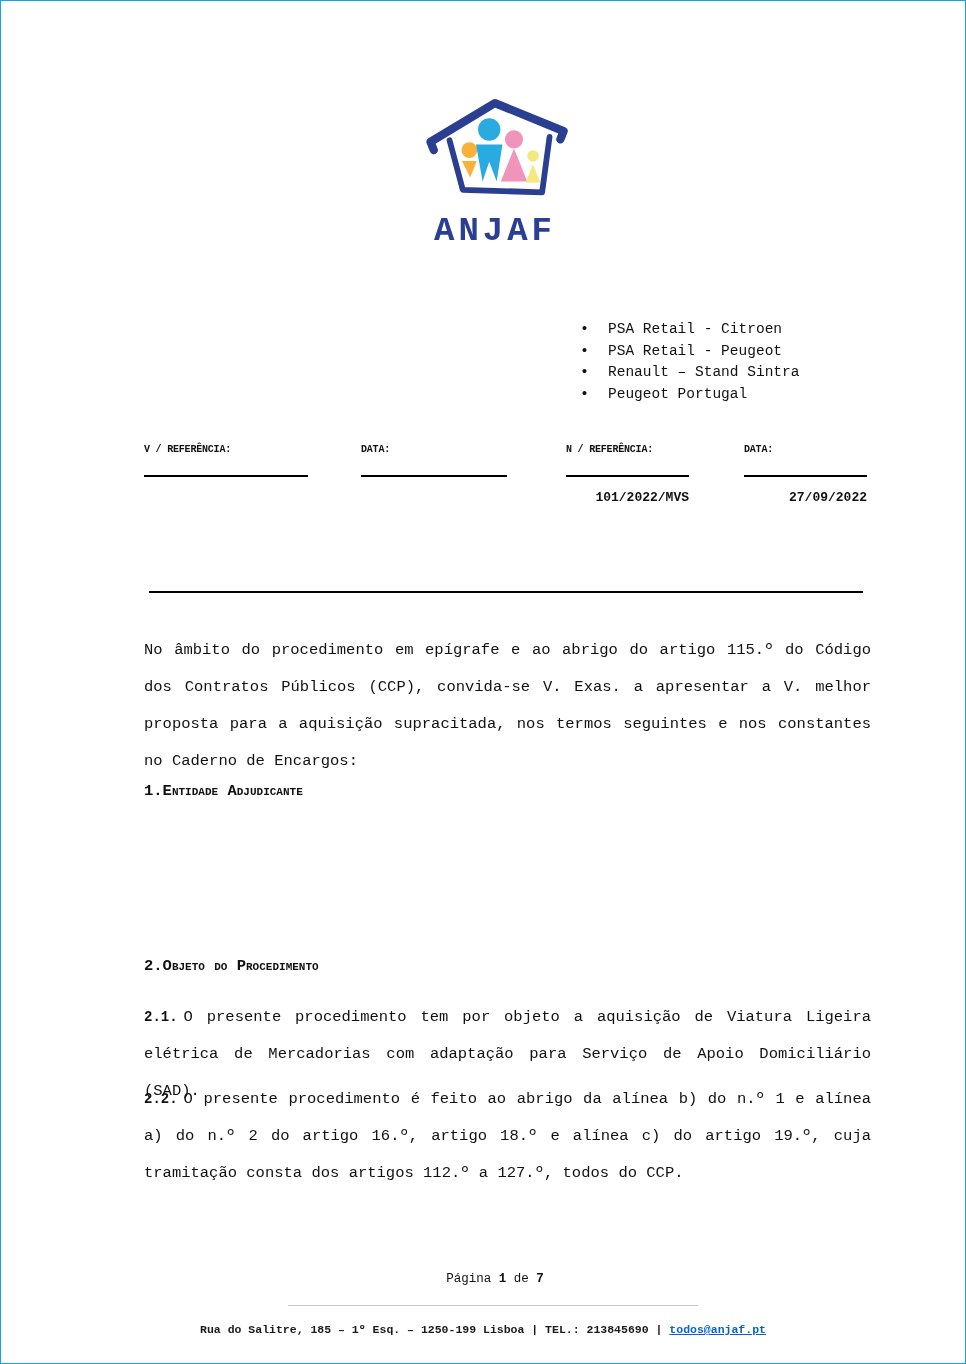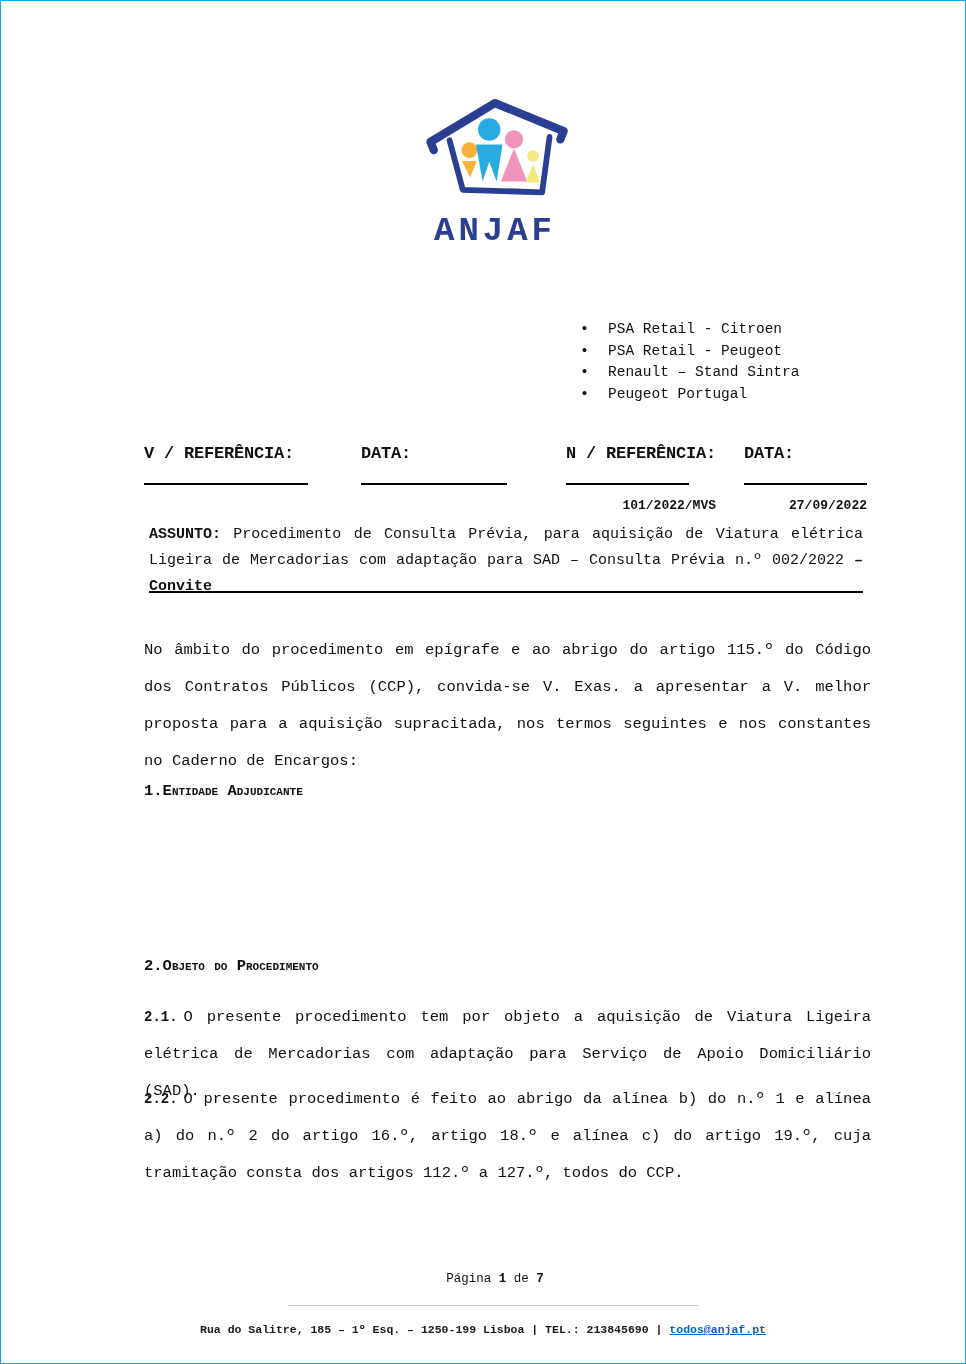--- a/index.html
+++ b/index.html
@@ -29,21 +29,21 @@
     font-size:14.5px;line-height:21.6px;white-space:nowrap;
   }
   .recipients li::before{
     content:"\2022";position:absolute;left:2px;top:0;
     font-size:15px;line-height:21.6px;
   }
 
   
   .ref-row{position:absolute;left:143px;top:443px;width:727px;height:64px;}
   .ref-field{position:absolute;top:0;}
-  .ref-label{font-size:17px;font-weight:bold;letter-spacing:-0.2px;white-space:nowrap;}
+  .ref-label{font-size:10px;font-weight:bold;letter-spacing:-0.2px;white-space:nowrap;}
   .ref-line{margin-top:20px;border-top:2px solid #000;}
   .ref-value{margin-top:13px;text-align:right;font-size:13px;font-weight:bold;white-space:nowrap;}
   .rf1{left:0;}   .rf1 .ref-line{width:164px;}
   .rf2{left:217px;} .rf2 .ref-line{width:146px;}
   .rf3{left:422px;} .rf3 .ref-line{width:123px;}
   .rf4{left:600px;} .rf4 .ref-line{width:123px;}
 
   
   .subject{
     position:absolute;left:148px;top:521px;width:714px;
@@ -133,23 +133,20 @@
       <div class="ref-line"></div>
       <div class="ref-value">101/2022/MVS</div>
     </div>
     <div class="ref-field rf4">
       <div class="ref-label">DATA:</div>
       <div class="ref-line"></div>
       <div class="ref-value">27/09/2022</div>
     </div>
   </div>
 
-  <div class="subject">
-    <span class="bold">ASSUNTO:</span><span> Procedimento de Consulta Prévia, para aquisição de Viatura elétrica Ligeira de Mercadorias com adaptação para SAD – Consulta Prévia n.º 002/2022 </span><span class="bold">– </span><span class="bold underline">Convite</span>
-  </div>
   <div class="subject-rule"></div>
 
   <div class="para intro">No âmbito do procedimento em epígrafe e ao abrigo do artigo 115.º do Código dos Contratos Públicos (CCP), convida-se V. Exas. a apresentar a V. melhor proposta para a aquisição supracitada, nos termos seguintes e nos constantes no Caderno de Encargos:</div>
 
   <div class="sec-head sh1">
     <span class="sec-num">1.</span><span class="sec-title">Entidade Adjudicante</span>
   </div>
 
   <div class="sec-head sh2">
     <span class="sec-num">2.</span><span class="sec-title">Objeto do Procedimento</span>

